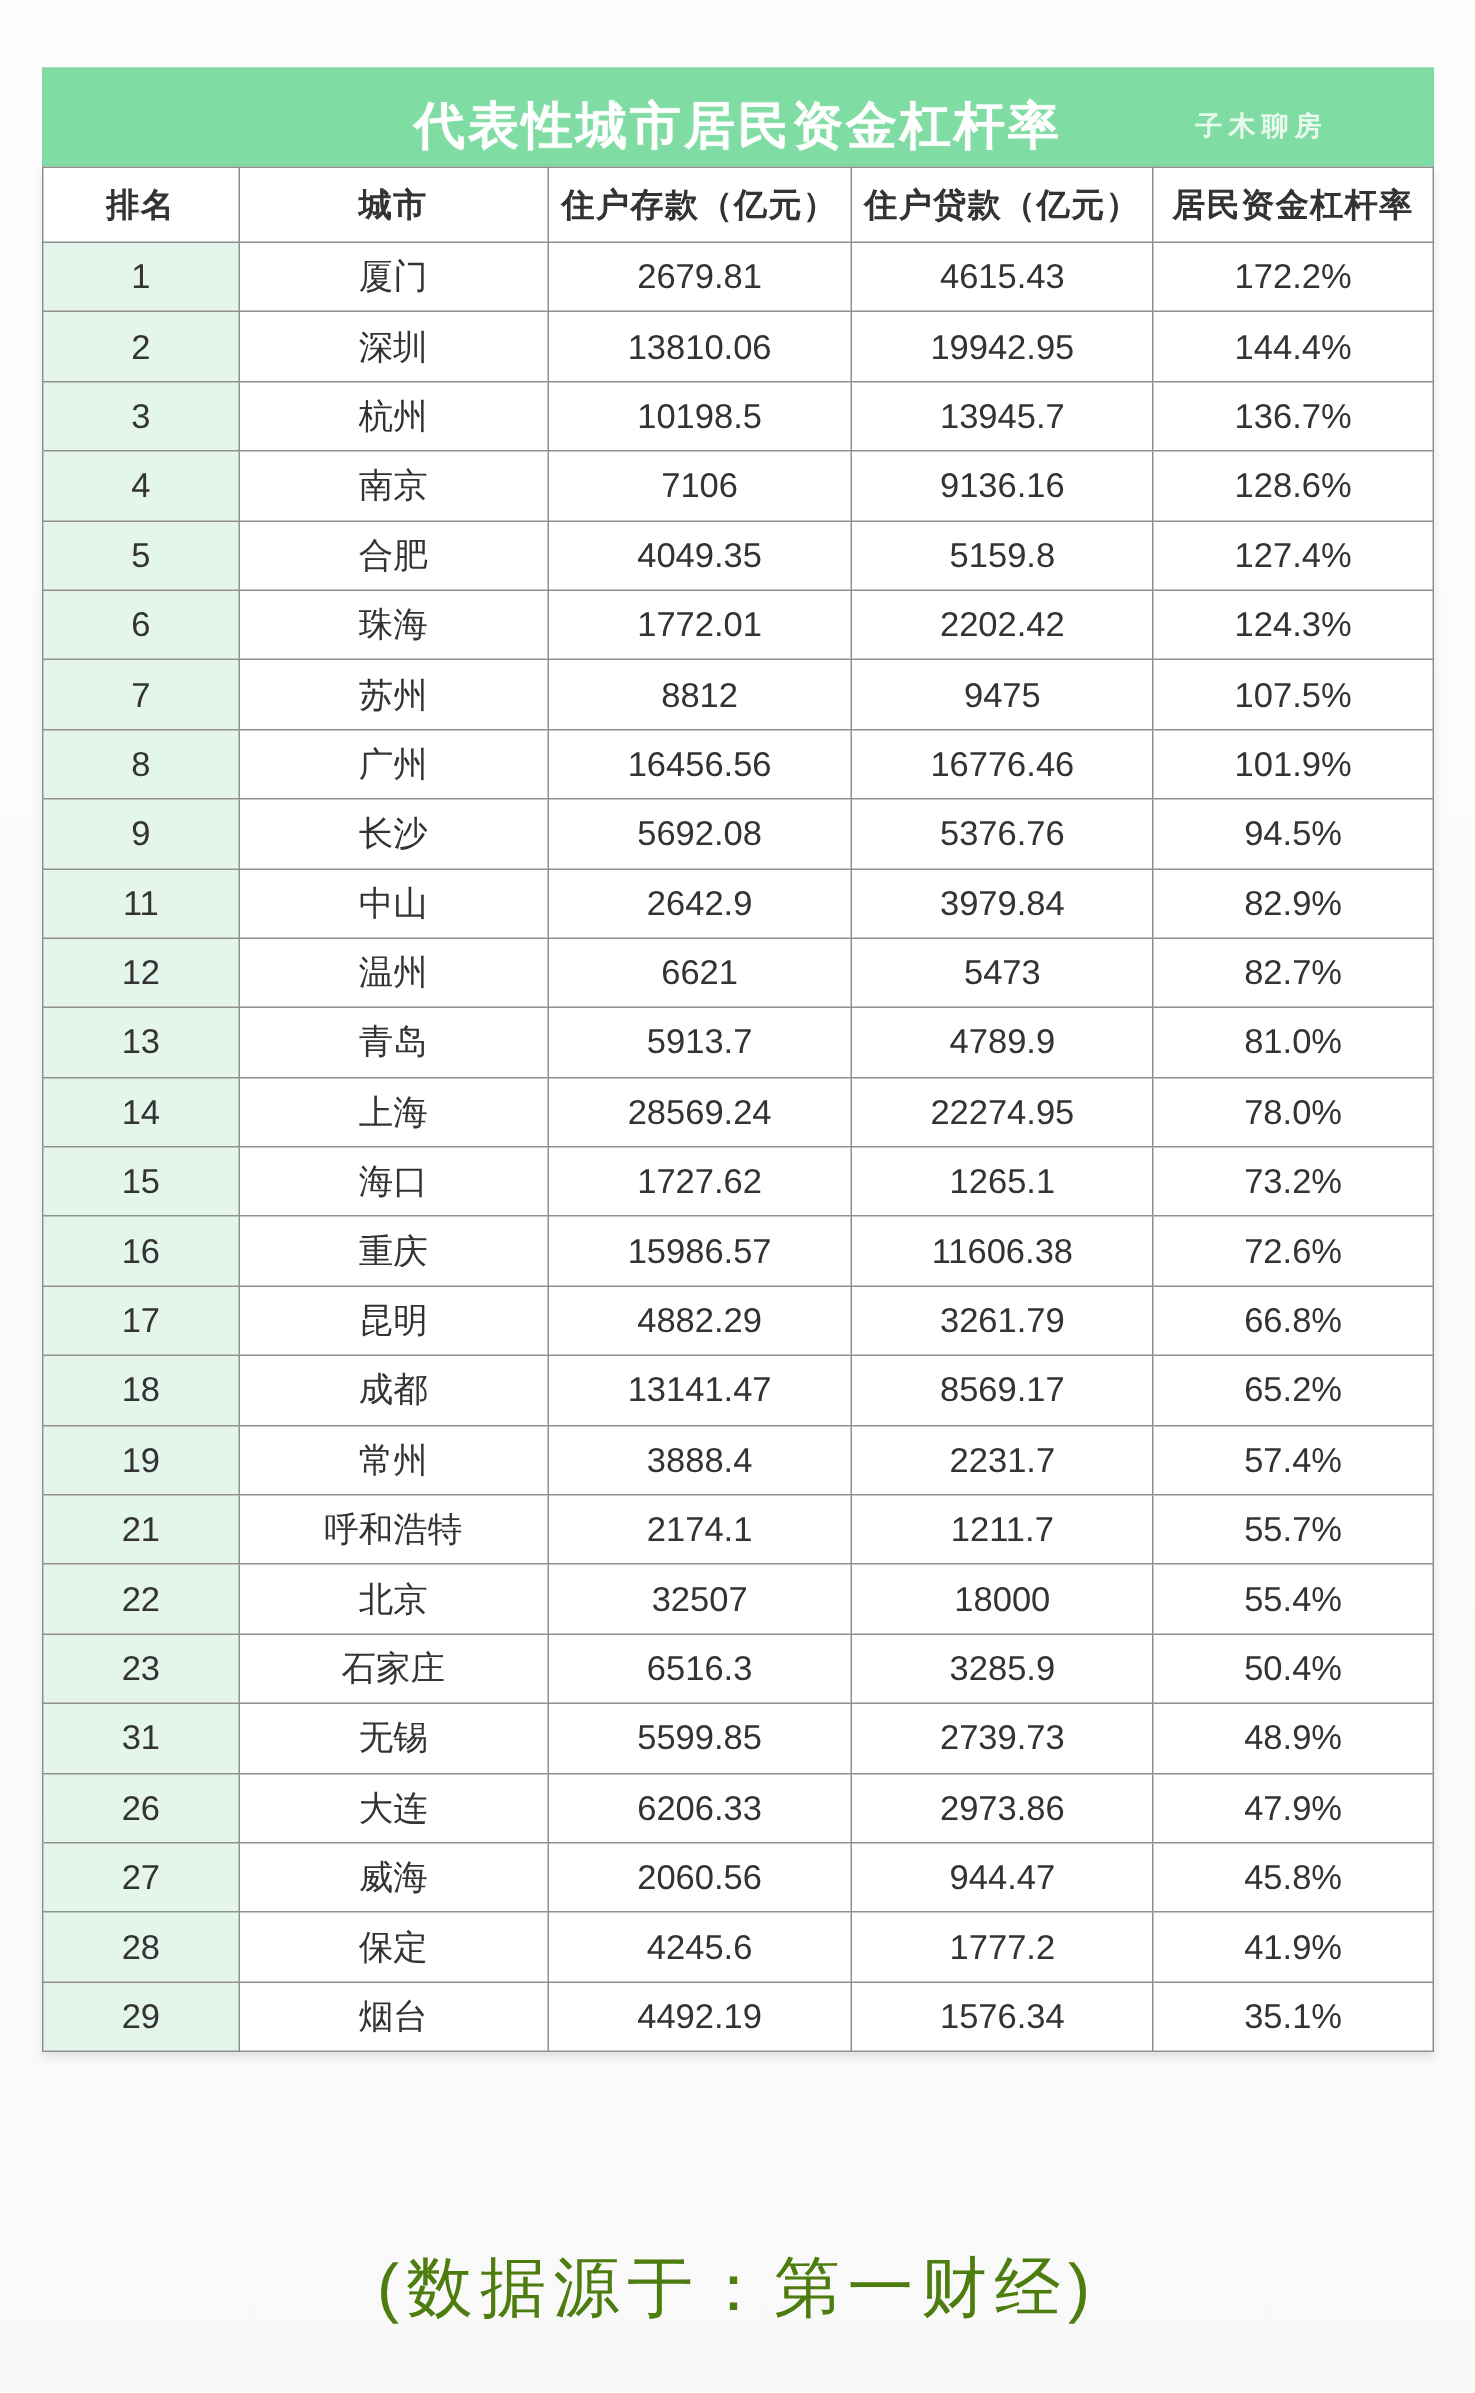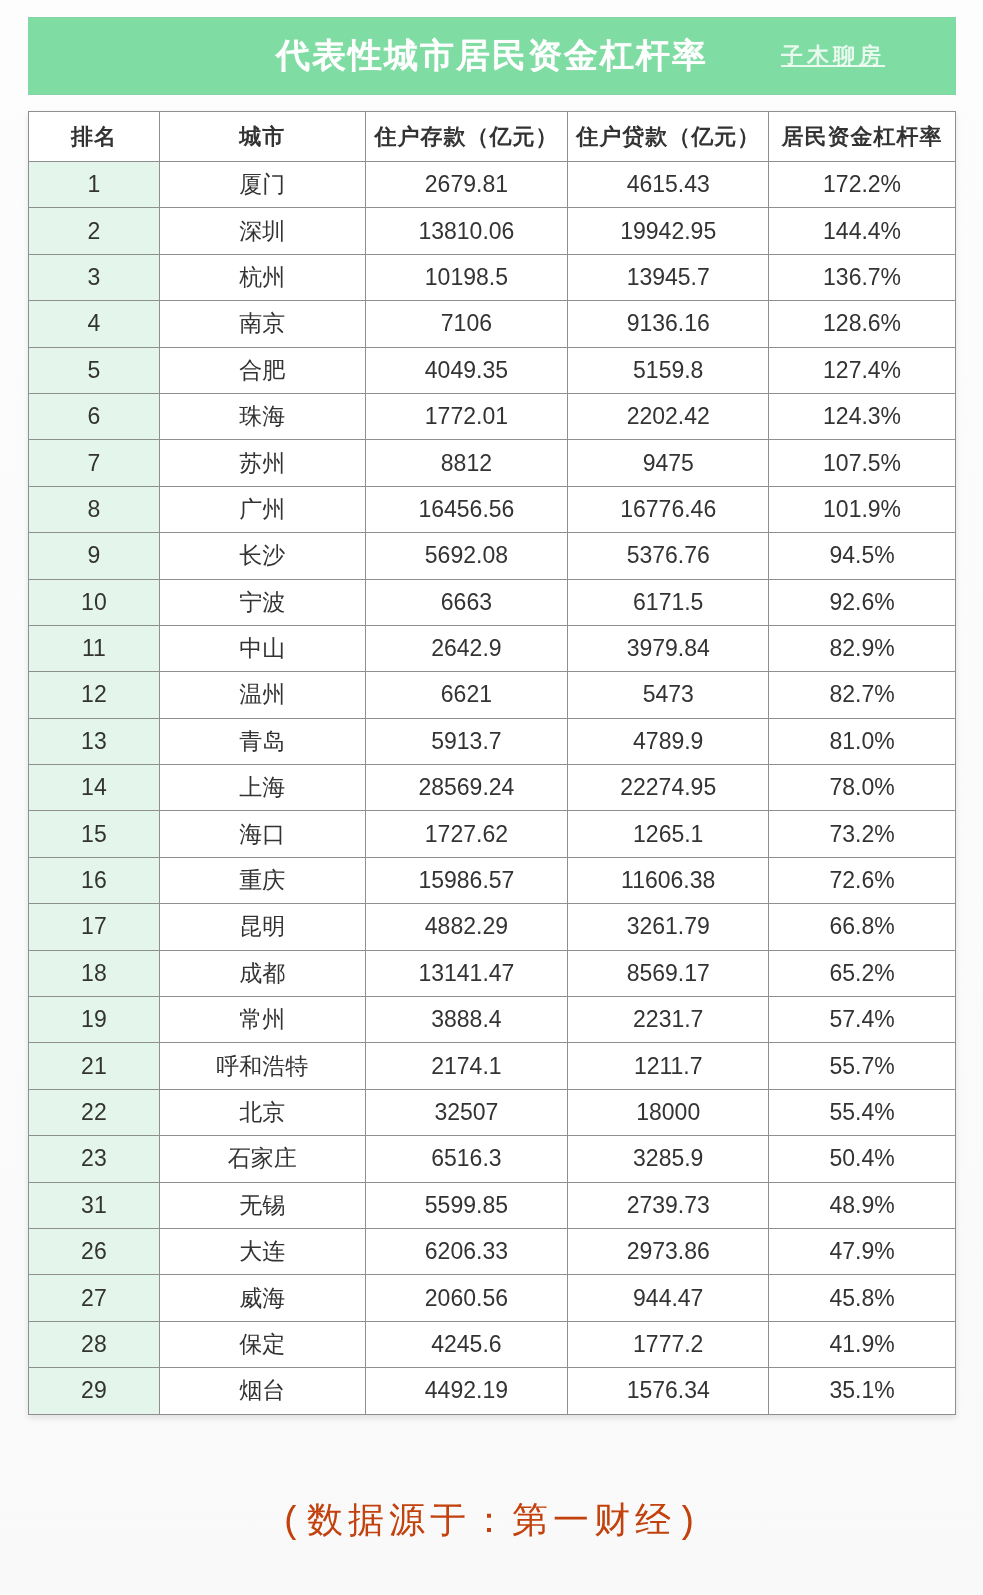--- a/index.html
+++ b/index.html
@@ -7,33 +7,33 @@
     width:983px;height:1595px;
     background:linear-gradient(180deg,#fdfdfd 0%,#f9f9f9 100%);
     font-family:"Liberation Sans","DejaVu Sans",sans-serif;
     color:#333;
     overflow:hidden;
   }
   .page{position:relative;width:983px;height:1595px;}
 
   
   .banner{
-    position:absolute;left:28px;top:17px;width:928px;height:78px;
+    position:absolute;left:28px;top:45px;width:928px;height:78px;
     background:#7fdca2;
     border:1px solid #85d6a4;
     box-sizing:border-box;
     display:flex;align-items:center;justify-content:center;
   }
   .banner-title{
     color:#ffffff;font-size:34px;font-weight:bold;letter-spacing:2px;
     text-shadow:0 0 1px rgba(255,255,255,.6);
   }
   .banner-watermark{
     position:absolute;right:70px;top:50%;transform:translateY(-50%);
-    color:rgba(255,255,255,.82);font-size:22px;letter-spacing:4px;font-weight:bold;text-decoration:underline;
+    color:rgba(255,255,255,.82);font-size:18px;letter-spacing:4px;font-weight:bold;
   }
 
   
   table.leverage{
     position:absolute;left:28px;top:111px;width:928px;
     border-collapse:collapse;background:#ffffff;
     box-shadow:0 3px 6px rgba(0,0,0,.10);
   }
   table.leverage th, table.leverage td{
     border:1px solid #8f8f8f;
@@ -45,21 +45,21 @@
     letter-spacing:1px;
   }
   table.leverage td{
     height:43.4px;font-size:23px;
   }
   table.leverage td.rank{background:#e4f6eb;}
 
   
   .source-note{
     position:absolute;left:0;top:1496px;width:983px;
-    text-align:center;font-size:36px;color:#c2410c;letter-spacing:5px;font-family:Liberation Mono, monospace;
+    text-align:center;font-size:44px;color:#4d7c0f;letter-spacing:5px;
   }
 </style>
 </head>
 <body>
 
 <div class="page">
 
   <div class="banner">
     <span class="banner-title">代表性城市居民资金杠杆率</span>
     <span class="banner-watermark">子木聊房</span>
@@ -140,27 +140,20 @@
           <td>101.9%</td>
         </tr>
         <tr>
           <td class="rank">9</td>
           <td>长沙</td>
           <td>5692.08</td>
           <td>5376.76</td>
           <td>94.5%</td>
         </tr>
         <tr>
-          <td class="rank">10</td>
-          <td>宁波</td>
-          <td>6663</td>
-          <td>6171.5</td>
-          <td>92.6%</td>
-        </tr>
-        <tr>
           <td class="rank">11</td>
           <td>中山</td>
           <td>2642.9</td>
           <td>3979.84</td>
           <td>82.9%</td>
         </tr>
         <tr>
           <td class="rank">12</td>
           <td>温州</td>
           <td>6621</td>

